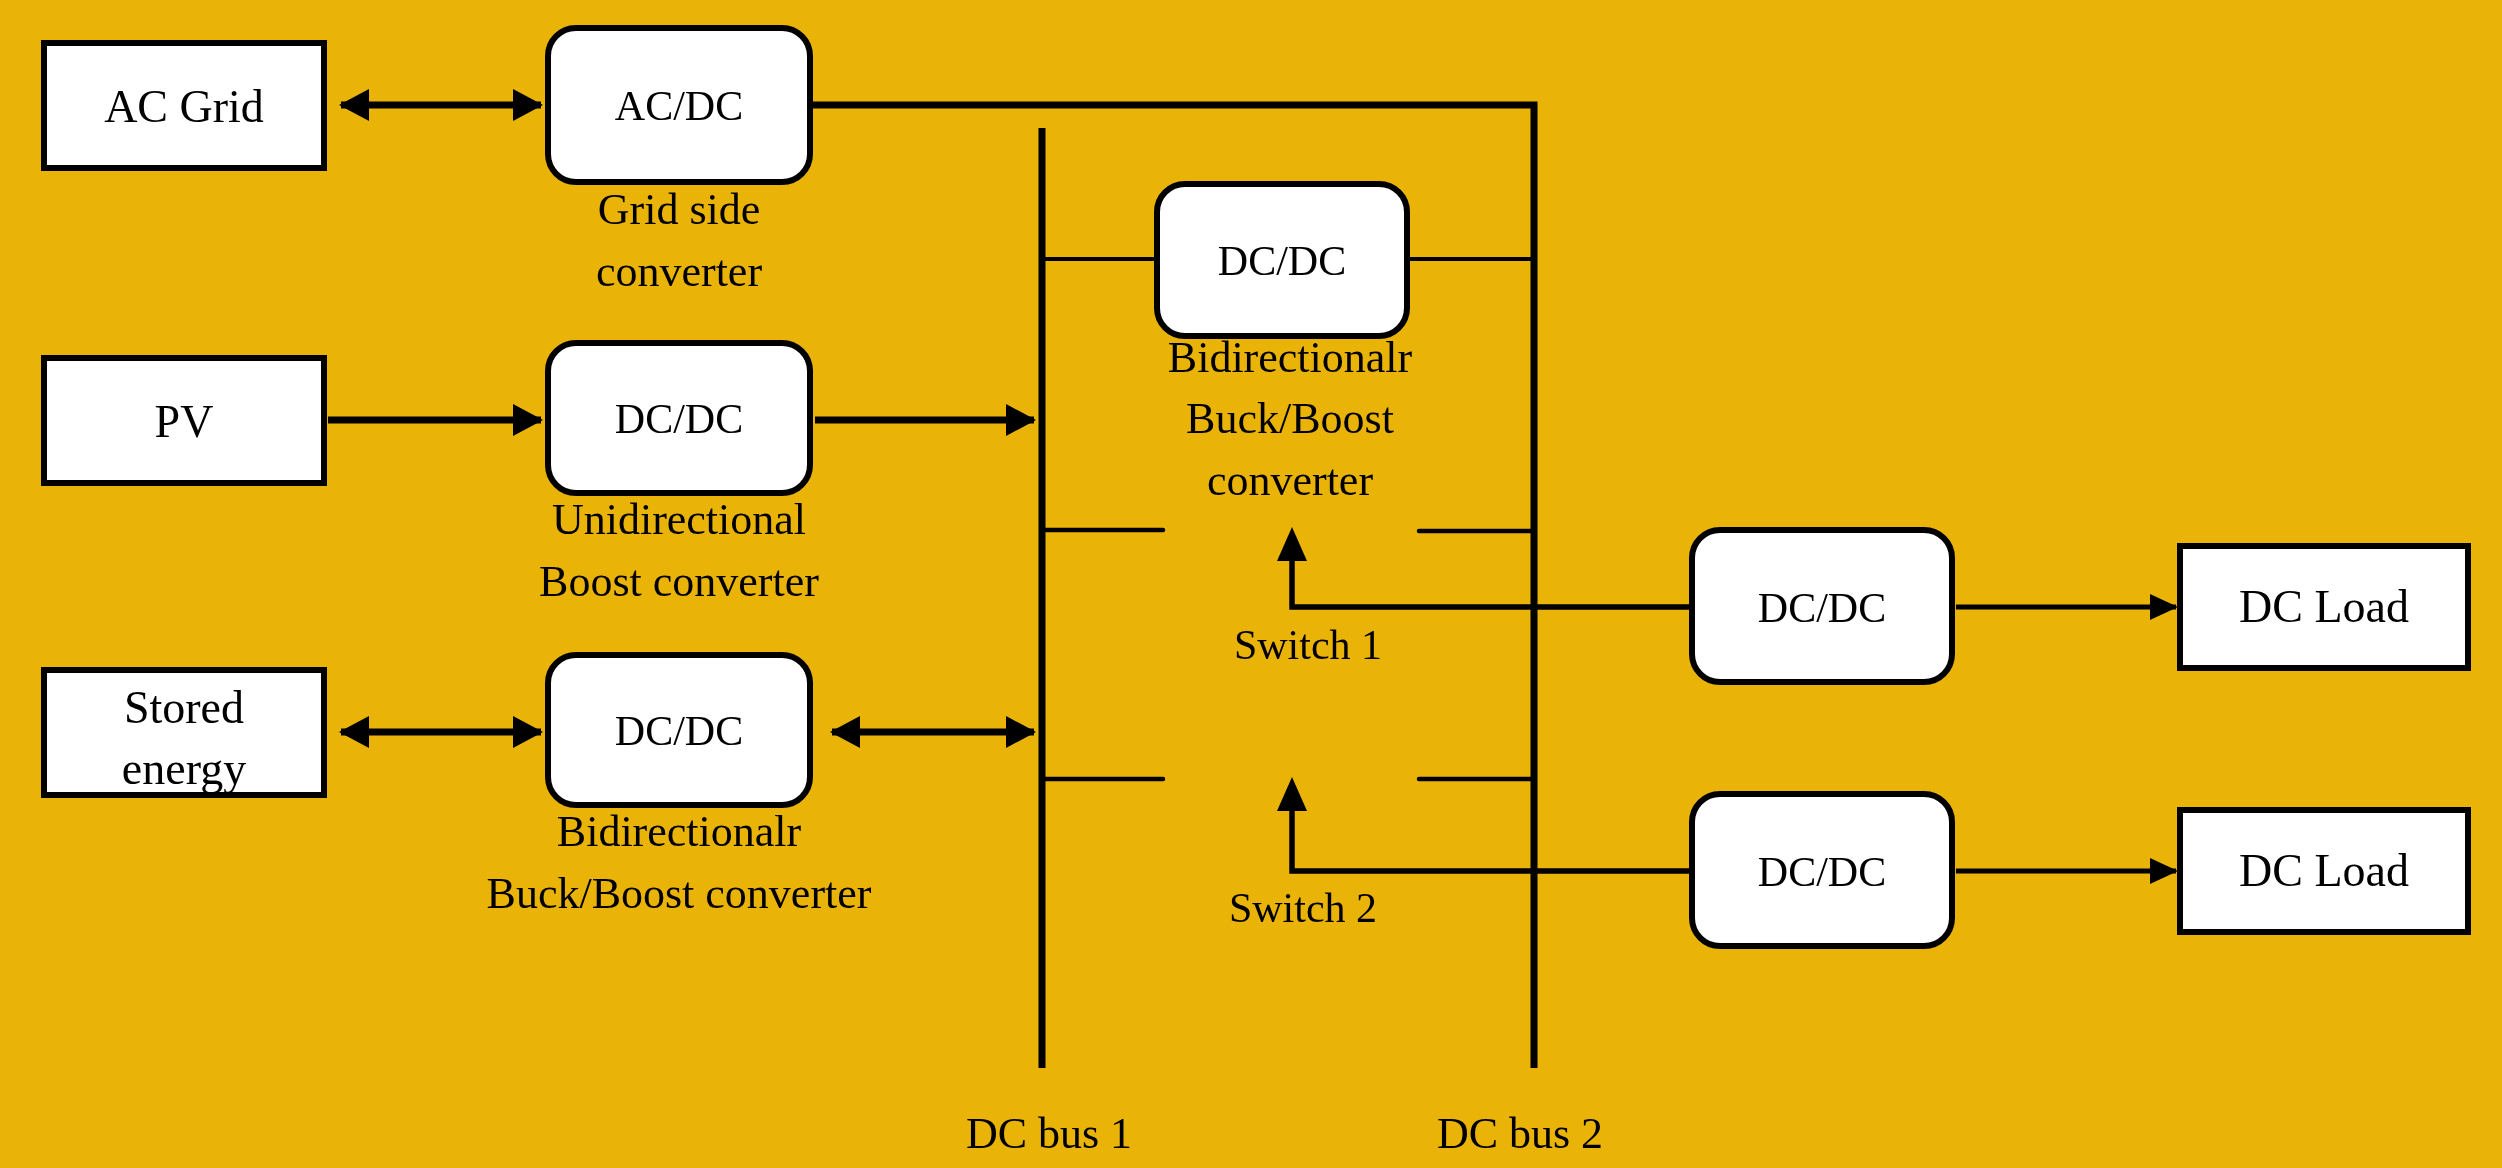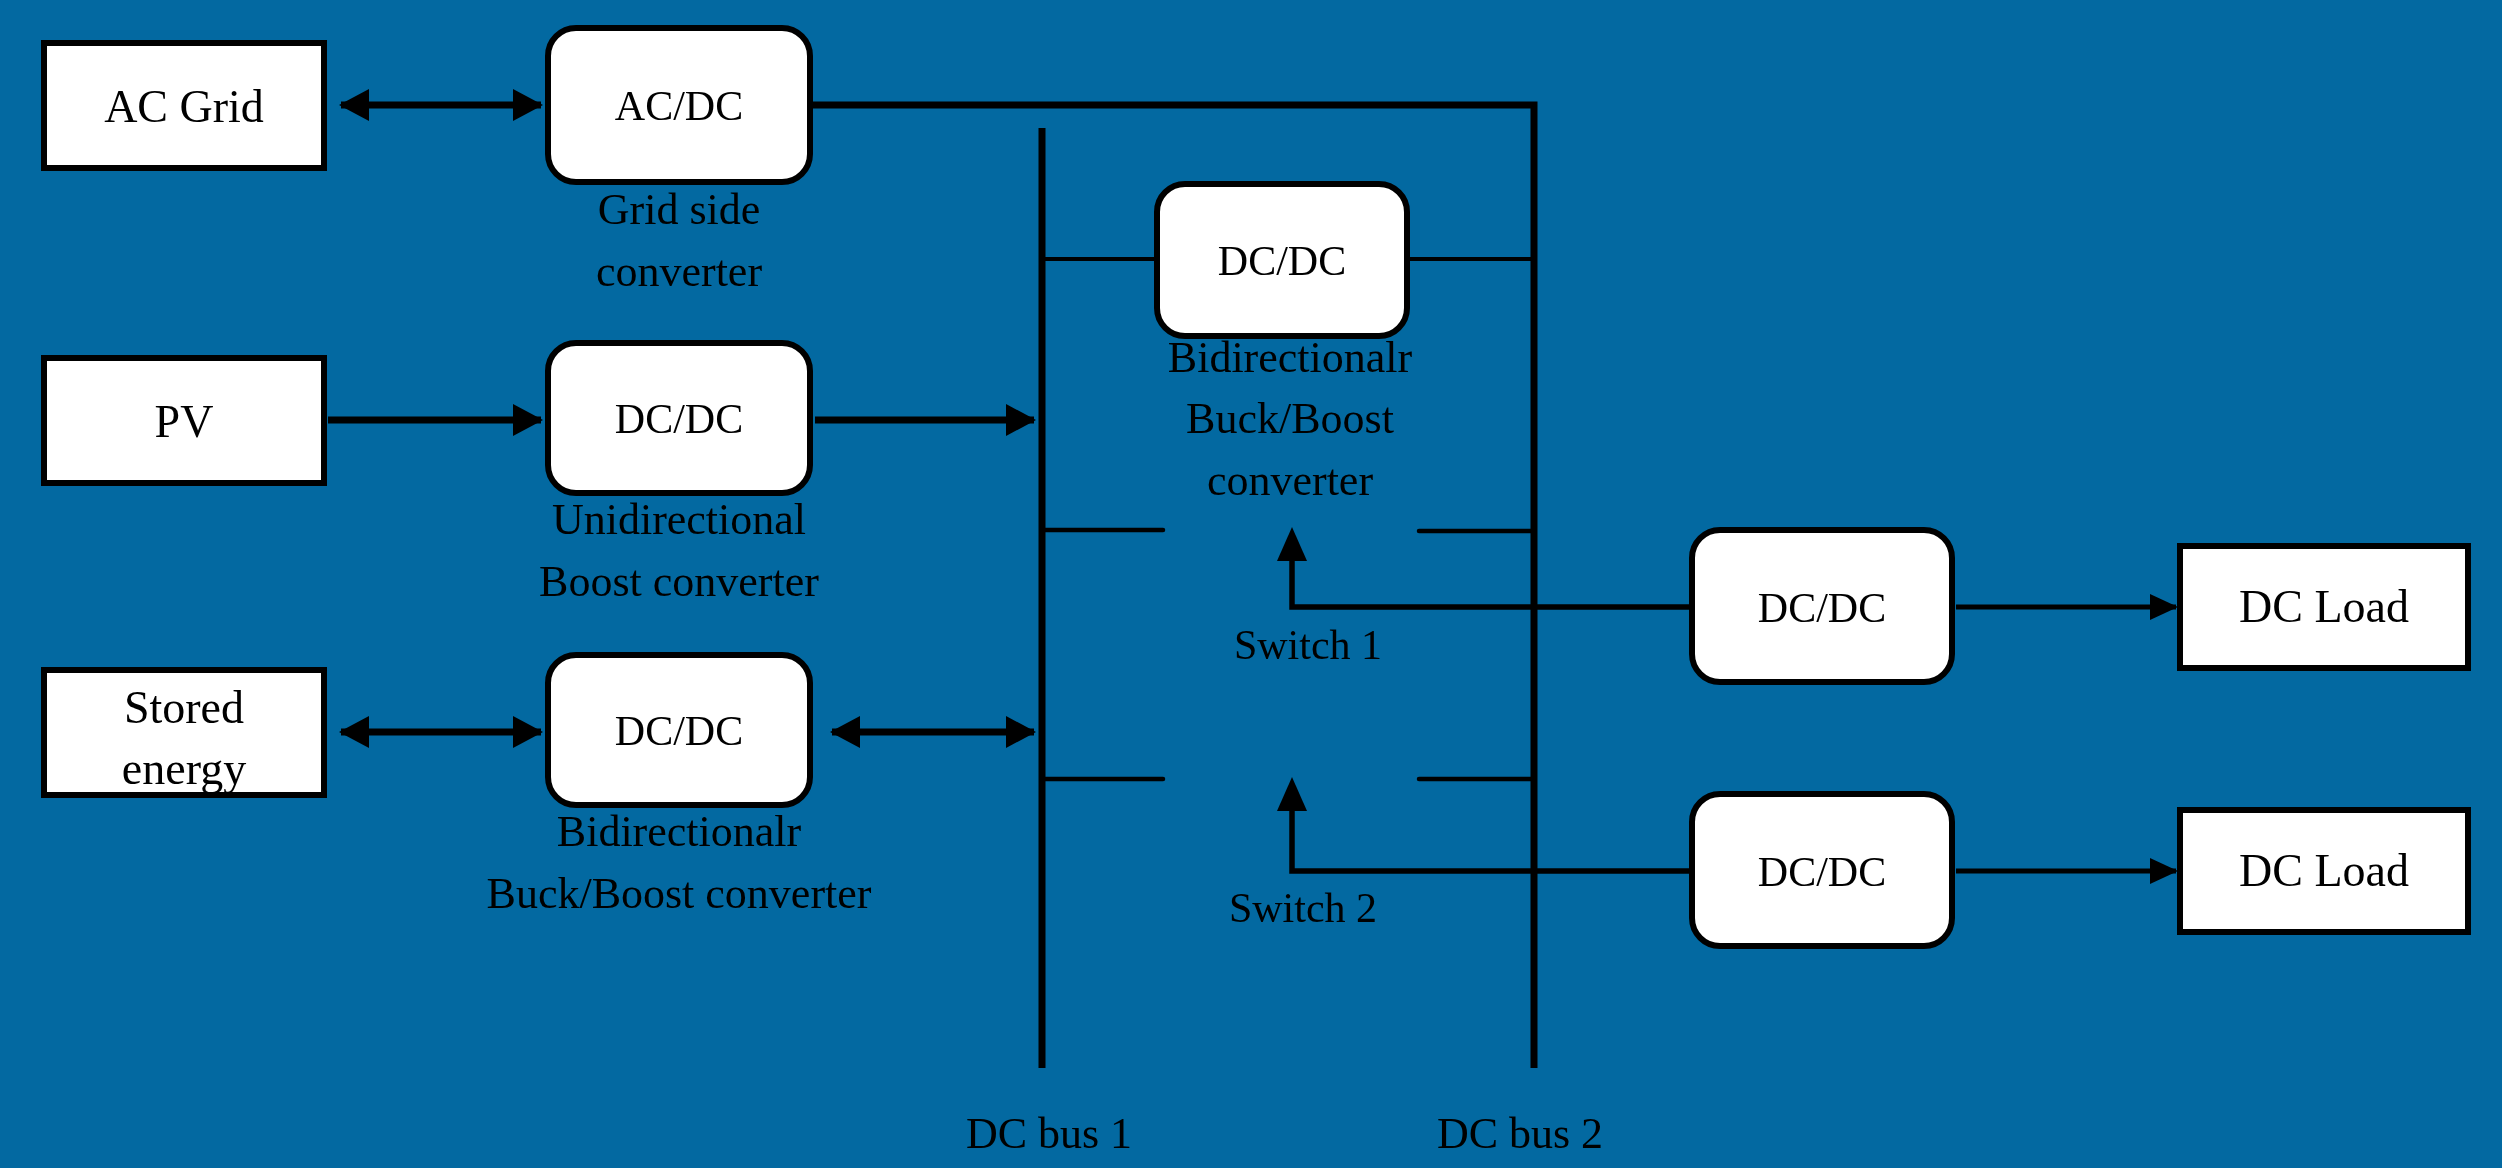--- a/index.html
+++ b/index.html
@@ -3,21 +3,21 @@
 <meta charset="utf-8">
 <style>
   html, body {
     margin: 0;
     padding: 0;
     background: #ffffff;
   }
   .page {
     width: 2502px;
     height: 1168px;
-    background: #0369a1;
+    background: #eab308;
     position: relative;
     overflow: hidden;
   }
   svg {
     display: block;
     font-family: "Liberation Serif", "DejaVu Serif", serif;
   }
   .box {
     fill: #ffffff;
     stroke: #000000;

